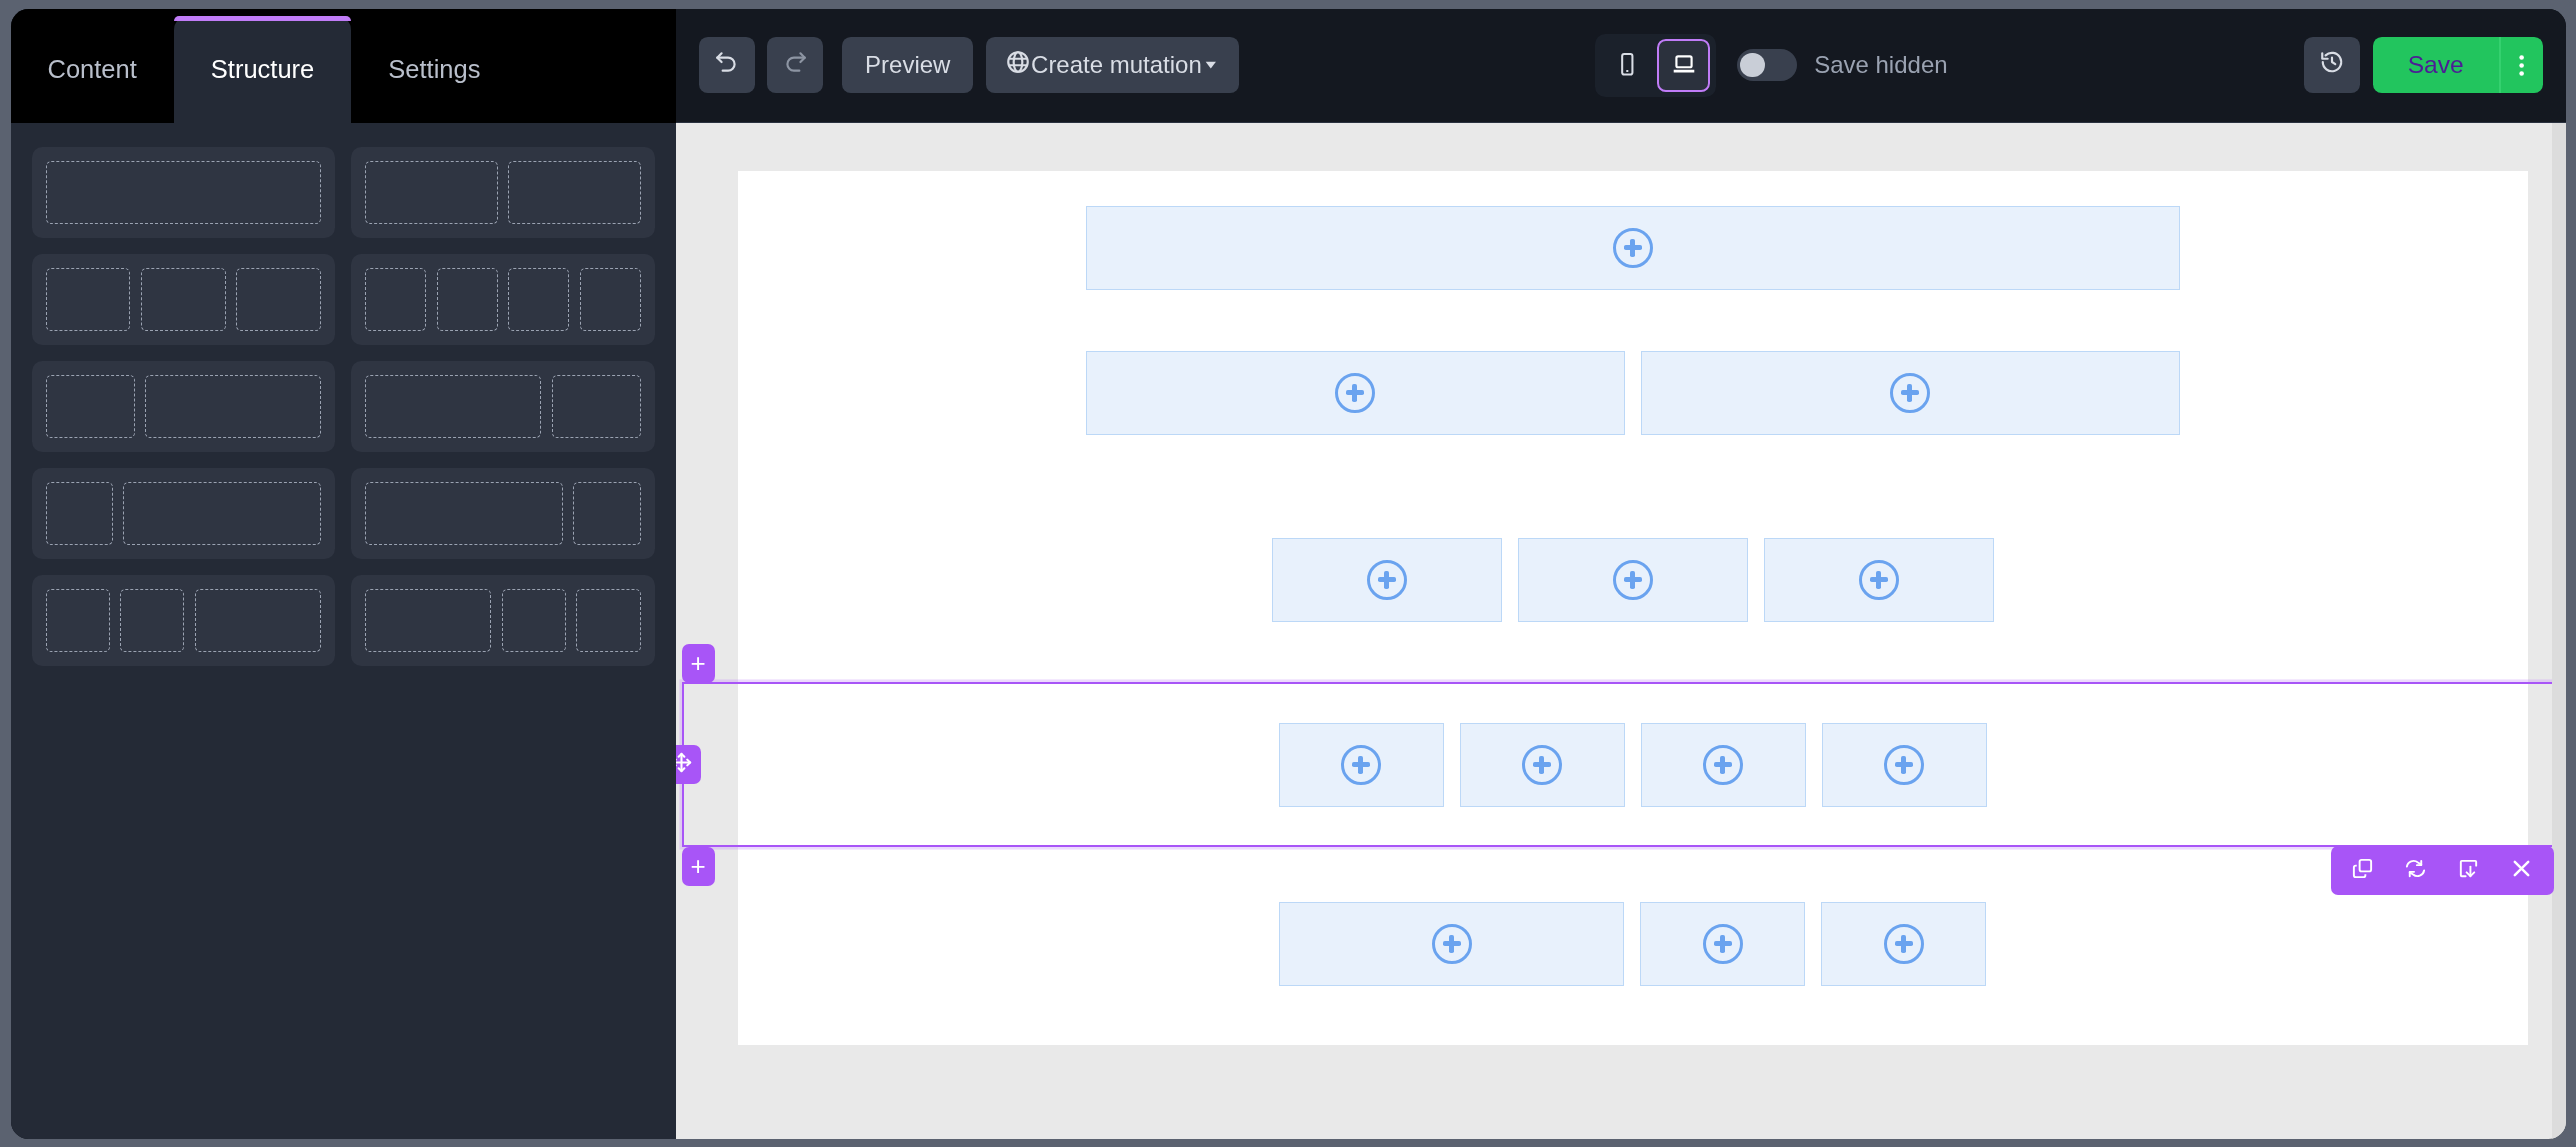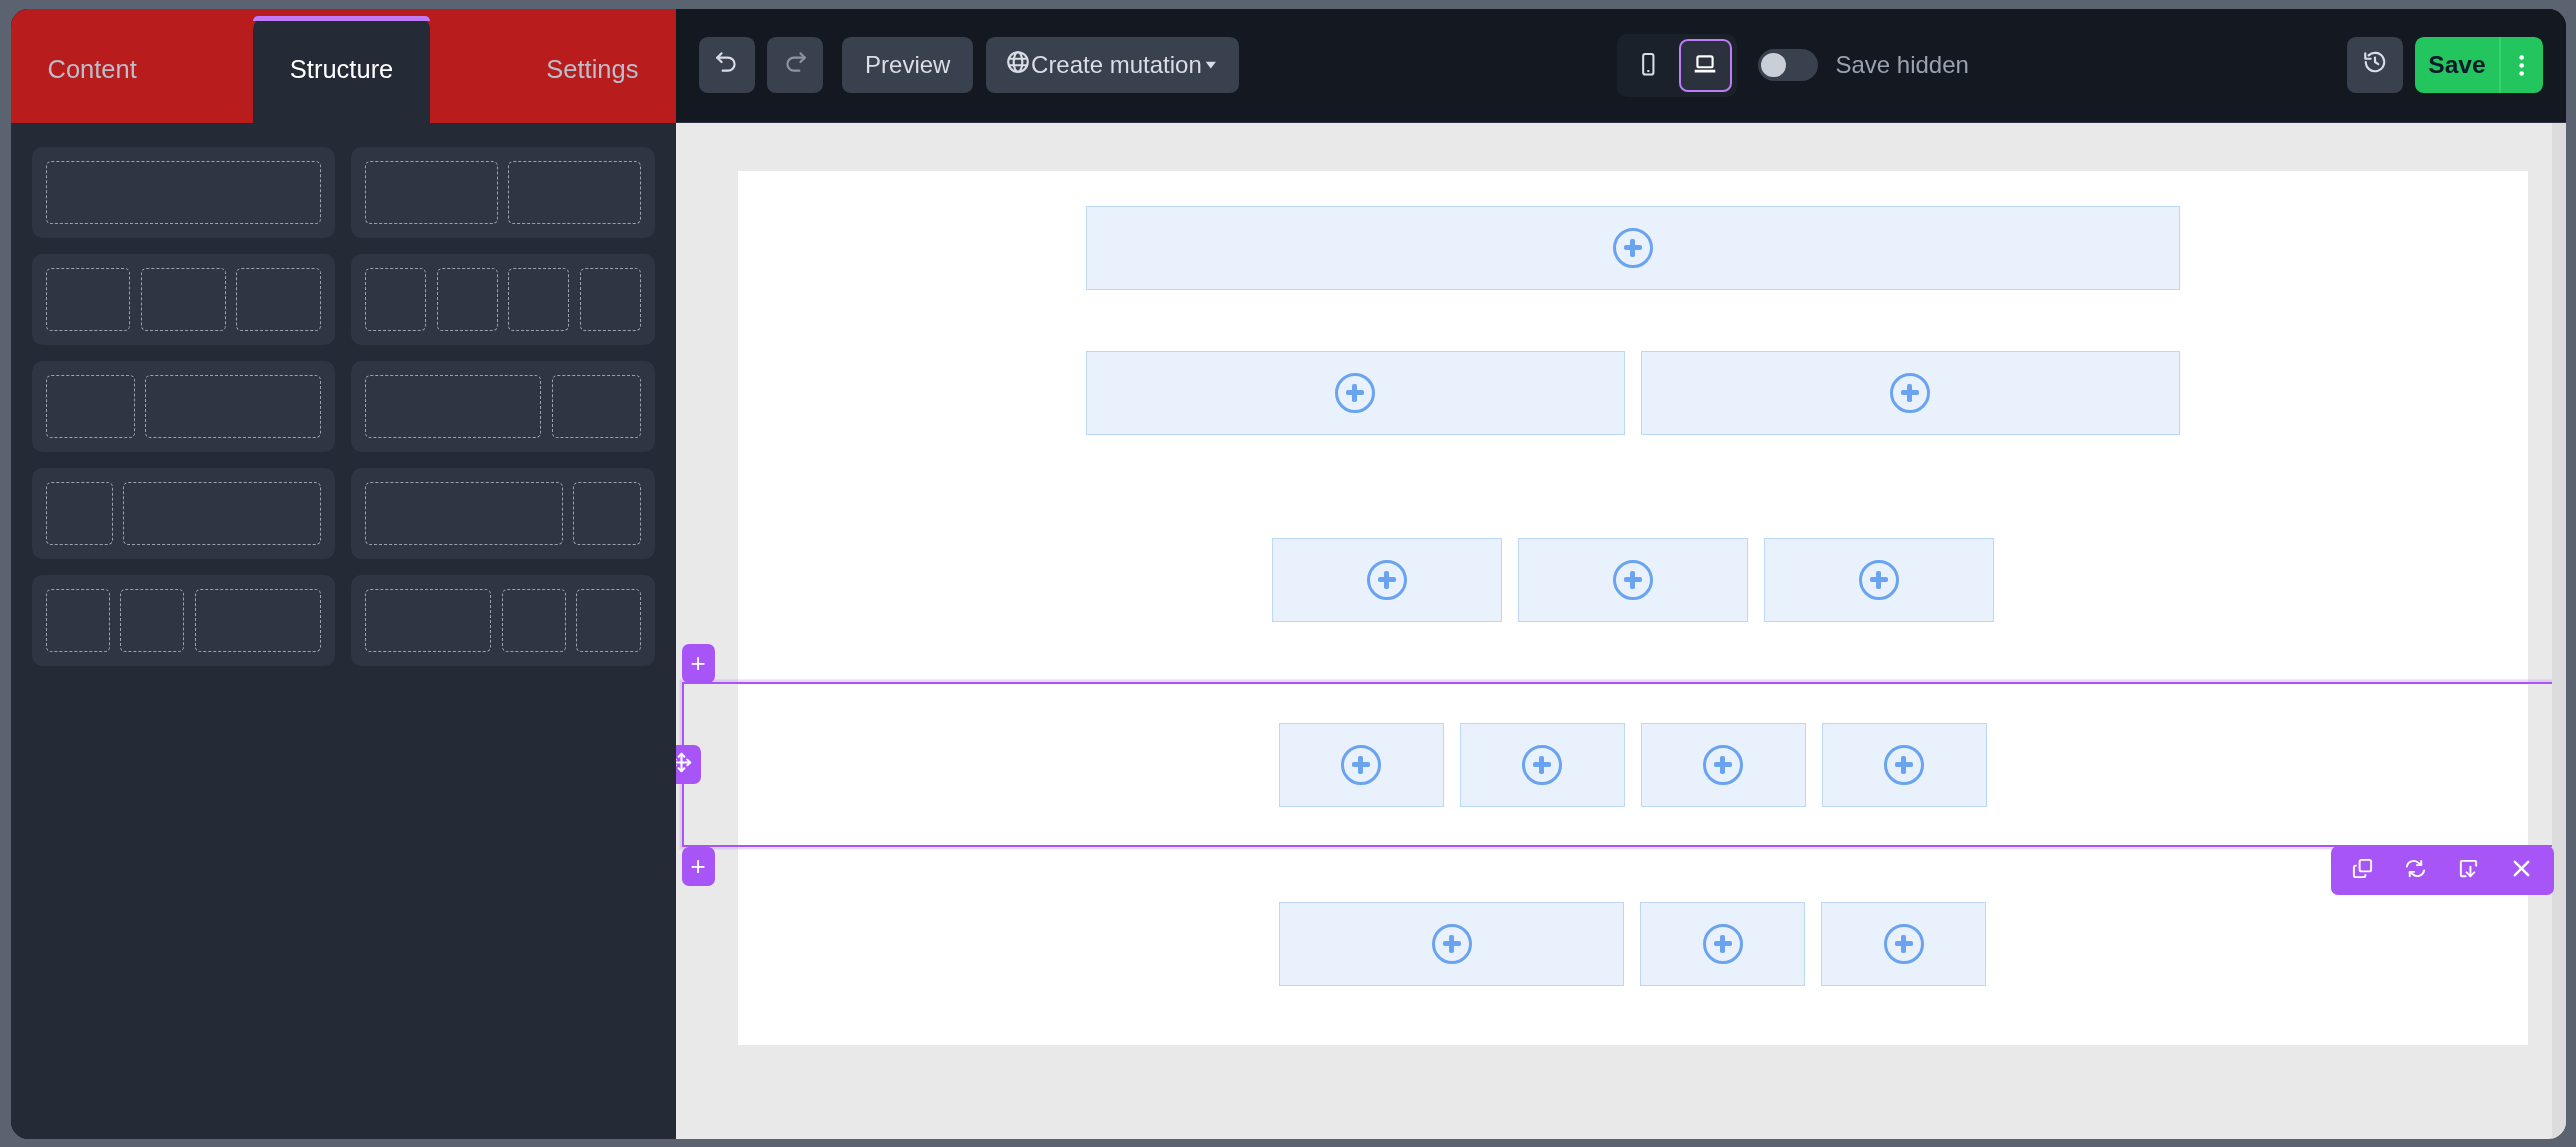--- a/index.html
+++ b/index.html
@@ -21,24 +21,23 @@
   
   .left-panel {
     position: absolute; left: 0; top: 0;
     width: 665px; height: 100%;
     background: #242a36;
     display: flex; flex-direction: column;
   }
   .tabbar {
     position: relative;
     height: 114px;
-    background: #b91c1c;
+    background: #000000;
     display: flex; align-items: flex-end;
     flex: 0 0 auto;
-    justify-content: space-between;
   }
   .tab {
     height: 107px;
     padding: 0 37px;
     display: flex; align-items: center; justify-content: center;
     font-size: 25.5px;
     color: #b9bfcb;
     cursor: pointer;
     position: relative;
     background: transparent;
@@ -148,22 +147,22 @@
   .save-btn {
     background: #22c55e;
     border: none; border-radius: 8.8px;
     height: 56px;
     display: flex; align-items: stretch;
     cursor: pointer;
     overflow: hidden;
   }
   .save-btn .label {
     display: flex; align-items: center;
-    padding: 0 13px;
-    color: #0f172a; font-size: 24.6px; font-weight: bold;
+    padding: 0 35px;
+    color: #4c1d95; font-size: 24.6px; font-weight: normal;
   }
   .save-btn .divider { width: 1.8px; background: #35d16f; }
   .save-btn .kebab {
     display: flex; align-items: center; justify-content: center;
     width: 42px; color: #fff;
   }
 
   
   .canvas {
     position: absolute;

